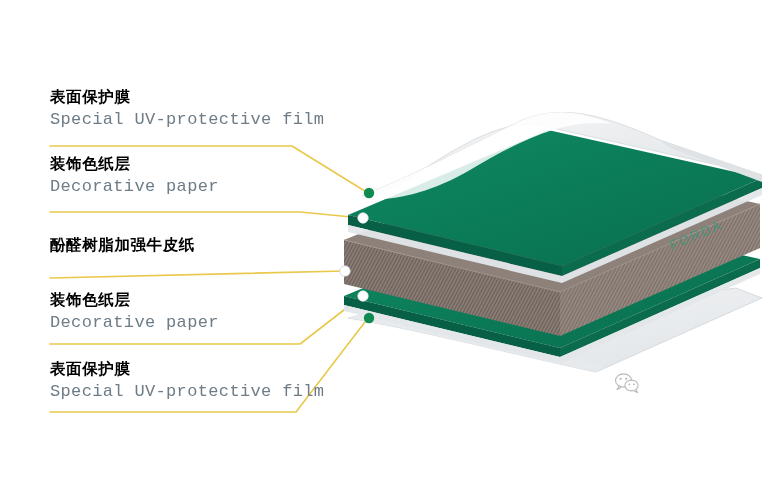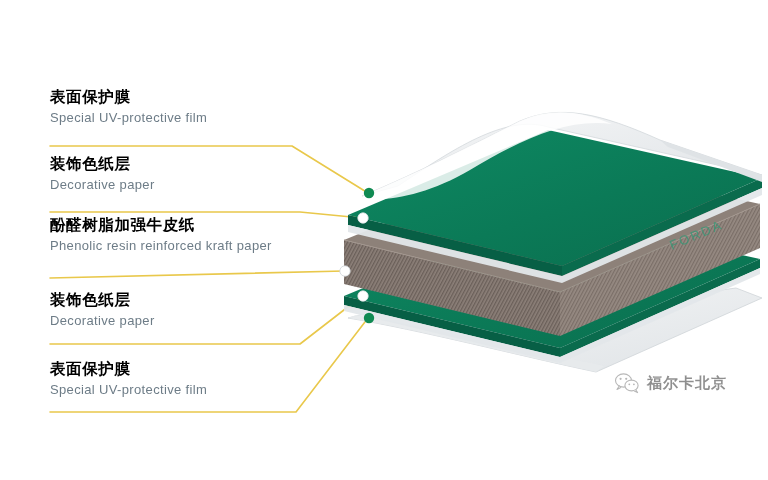--- a/index.html
+++ b/index.html
@@ -41,32 +41,32 @@
   .callout .cn {
     font-family: "DejaVu Sans", "Liberation Sans", sans-serif;
     font-size: 15.5px;
     font-weight: 700;
     color: #000000;
     letter-spacing: 0.6px;
     line-height: 1.25;
     margin: 0 0 3px 0;
   }
   .callout .en {
-    font-family: Liberation Sans, sans-serif;
-    font-size: 13px;
+    font-family: Liberation Mono, monospace;
+    font-size: 17px;
     font-weight: 400;
     color: #6d7c87;
     letter-spacing: 0.35px;
     line-height: 1.2;
     margin: 0;
   }
 
   #callout-0 { left: 50px;  top: 88px;  }
   #callout-1 { left: 50px;  top: 155px; }
-  #callout-2 { left: 50px;  top: 216px; }
+  #callout-2 { left: 50px;  top: 236px; }
   #callout-3 { left: 50px;  top: 291px; }
   #callout-4 { left: 50px;  top: 360px; }
 
   
   #watermark {
     position: absolute;
     left: 614px;
     top: 372px;
     display: flex;
     align-items: center;
@@ -183,21 +183,20 @@
     <p class="en">Special UV-protective film</p>
   </div>
 
   <div class="callout" id="callout-1">
     <p class="cn">装饰色纸层</p>
     <p class="en">Decorative paper</p>
   </div>
 
   <div class="callout" id="callout-2">
     <p class="cn">酚醛树脂加强牛皮纸</p>
-    <p class="en">Phenolic resin reinforced kraft paper</p>
   </div>
 
   <div class="callout" id="callout-3">
     <p class="cn">装饰色纸层</p>
     <p class="en">Decorative paper</p>
   </div>
 
   <div class="callout" id="callout-4">
     <p class="cn">表面保护膜</p>
     <p class="en">Special UV-protective film</p>
@@ -207,16 +206,15 @@
     <svg class="wm-icon" viewBox="0 0 26 22">
       <ellipse cx="9.5" cy="8.5" rx="8" ry="6.6" fill="none" stroke="#8c8c8c" stroke-width="1.1"></ellipse>
       <path d="M5.5,13.5 L3,17.5 L7.2,15.2" fill="none" stroke="#8c8c8c" stroke-width="1.1" stroke-linejoin="round"></path>
       <circle cx="6.6" cy="6.8" r="1.1" fill="#8c8c8c"></circle>
       <circle cx="12.2" cy="6.8" r="1.1" fill="#8c8c8c"></circle>
       <ellipse cx="17.5" cy="13.5" rx="6.6" ry="5.4" fill="#ffffff" stroke="#8c8c8c" stroke-width="1.1"></ellipse>
       <path d="M21.5,17.5 L23.6,20.6 L20.2,18.9" fill="#ffffff" stroke="#8c8c8c" stroke-width="1.1" stroke-linejoin="round"></path>
       <circle cx="15.3" cy="12.3" r="0.9" fill="#8c8c8c"></circle>
       <circle cx="19.9" cy="12.3" r="0.9" fill="#8c8c8c"></circle>
     </svg>
-    <span class="wm-text">福尔卡北京</span>
   </div>
 
 </div>
 
 </body></html>

